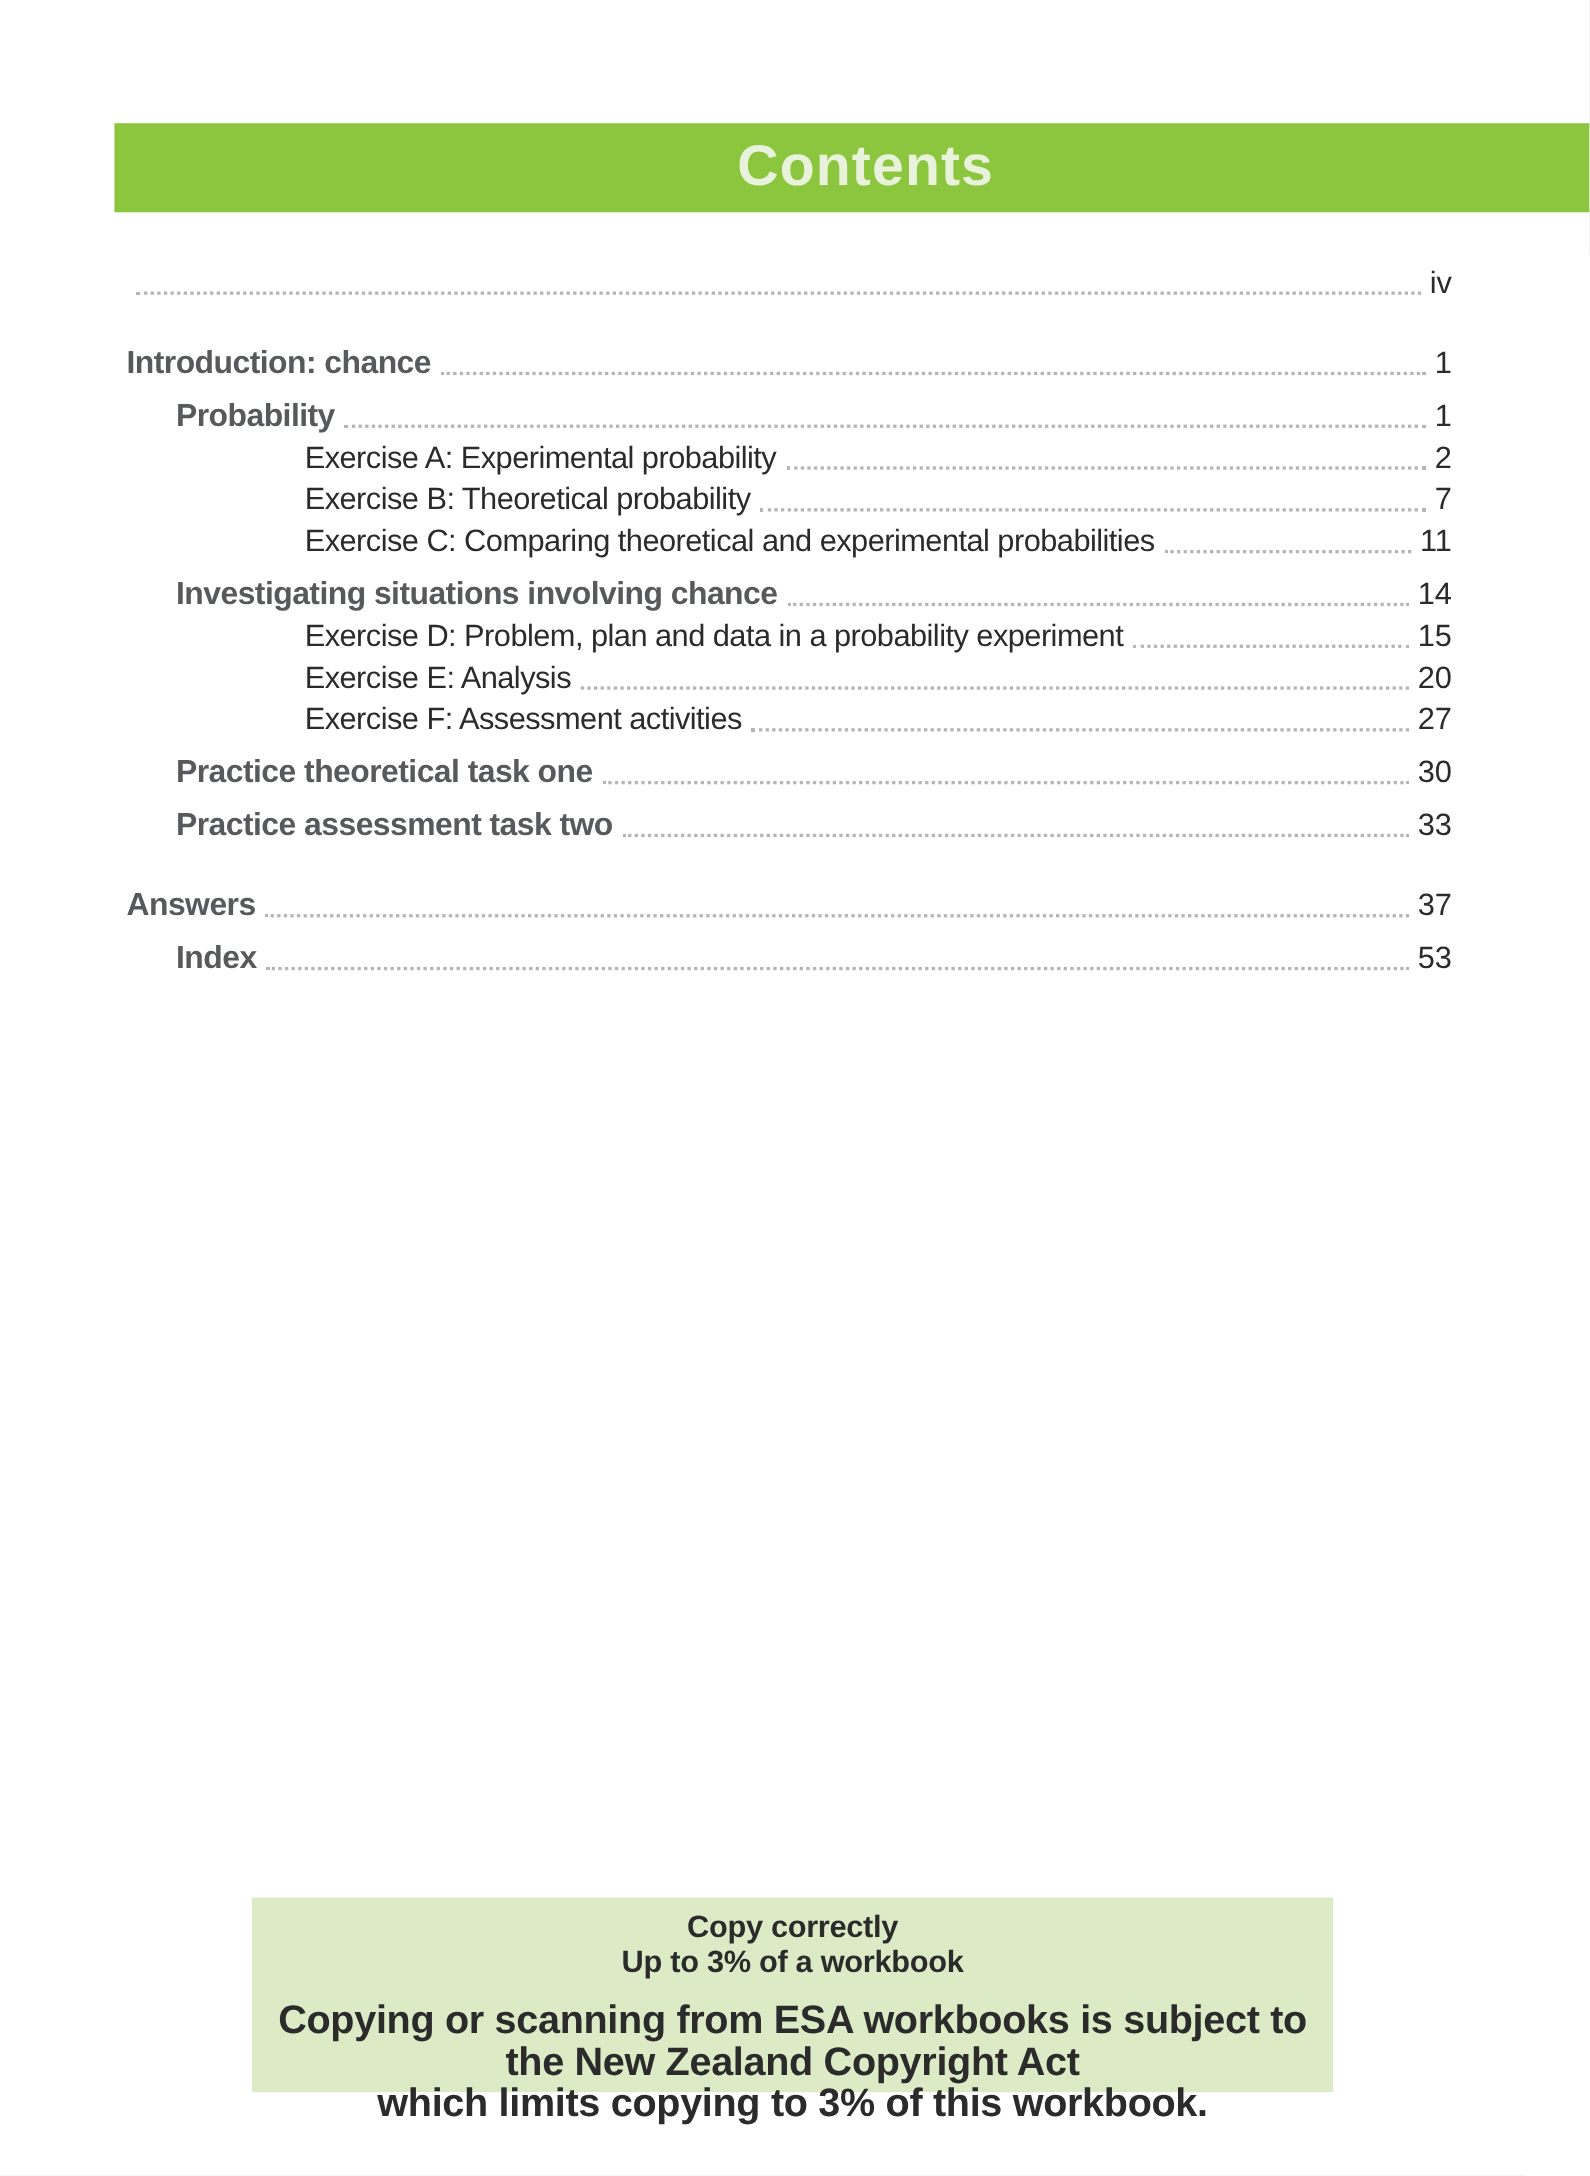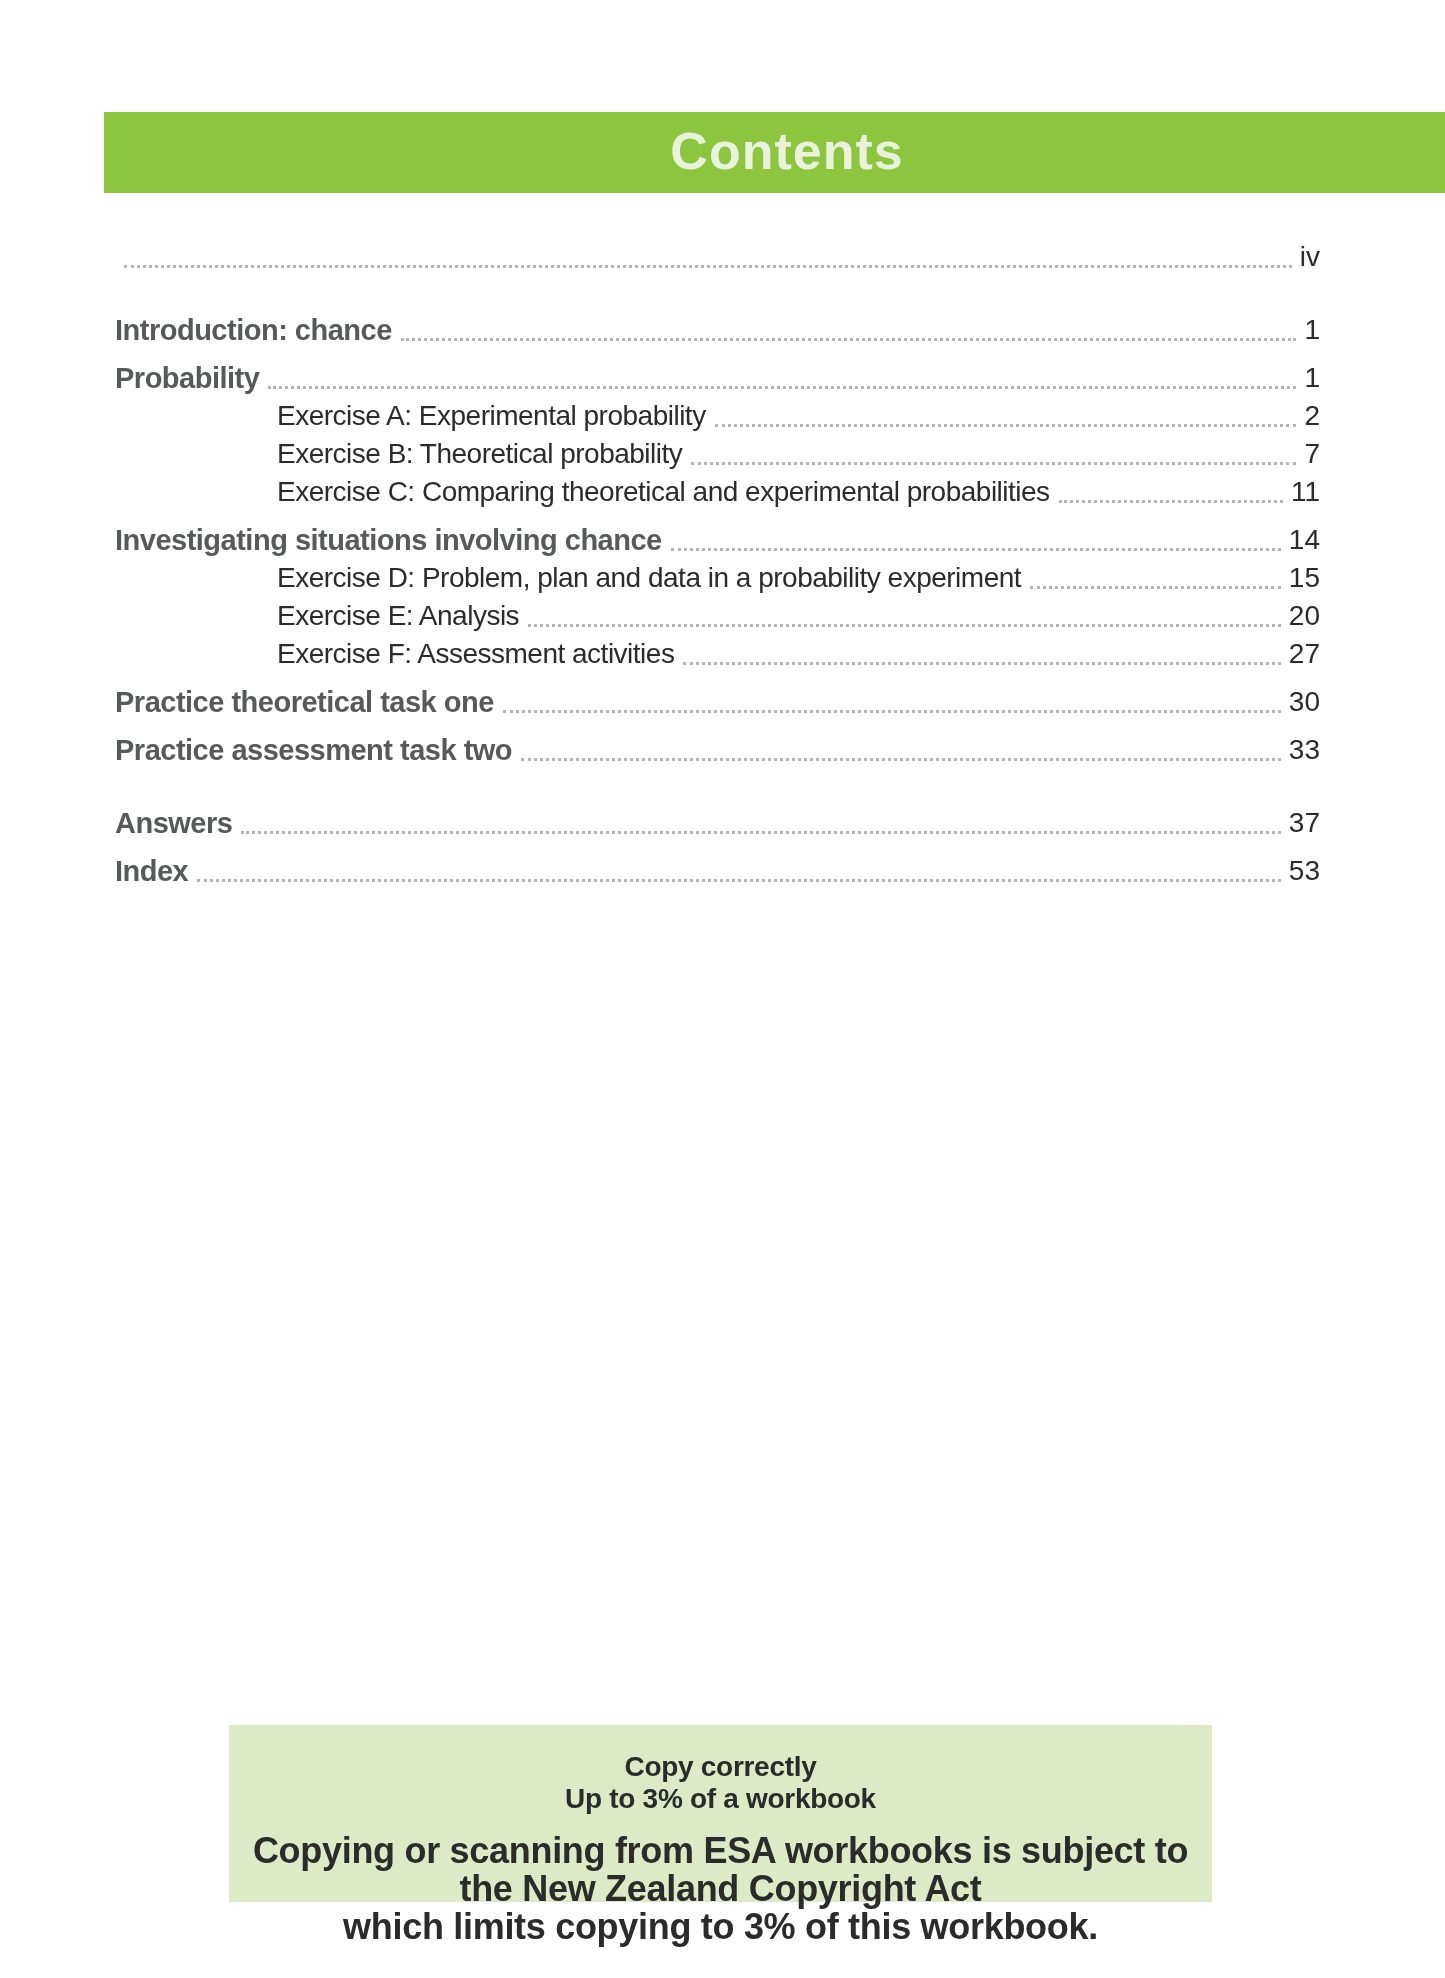--- a/index.html
+++ b/index.html
@@ -39,21 +39,21 @@
     width: 1205px;
     padding-top: 44px;
   }
   .toc-row {
     display: flex;
     align-items: flex-end;
     height: 38px;
   }
   .toc-row.sub { padding-left: 162px; }
   .toc-row.gap-lg { margin-top: 35px; }
-  .toc-row.gap-sm { margin-top: 10px; }
+  .toc-row.gap-sm { margin-top: 10px; margin-left: 45px; }
   .toc-label {
     white-space: nowrap;
     font-size: 29px;
     line-height: 36px;
     letter-spacing: -0.5px;
   }
   .toc-row.main .toc-label {
     font-weight: 700;
     color: var(--entry-bold, #58595b);
   }
@@ -76,21 +76,21 @@
     color: var(--entry-text, #2b2b2b);
   }
   .copy-box {
     position: absolute;
     left: 229px;
     top: 1725px;
     width: 983px;
     height: 177px;
     background: var(--box-green, #dcebc6);
     text-align: center;
-    padding-top: 26px;
+    padding-top: 11px;
     color: var(--entry-text, #231f20);
   }
   .copy-box .box-heading {
     font-size: 28px;
     font-weight: 700;
     line-height: 32px;
     letter-spacing: -0.3px;
   }
   .copy-box .box-subheading {
     font-size: 28px;

